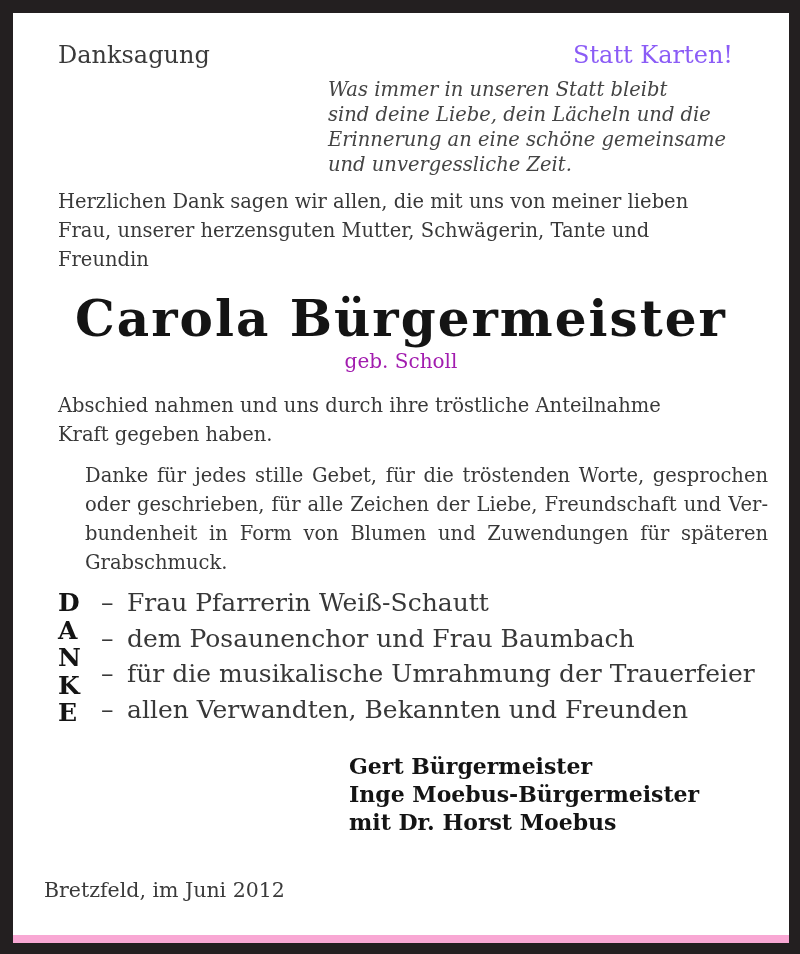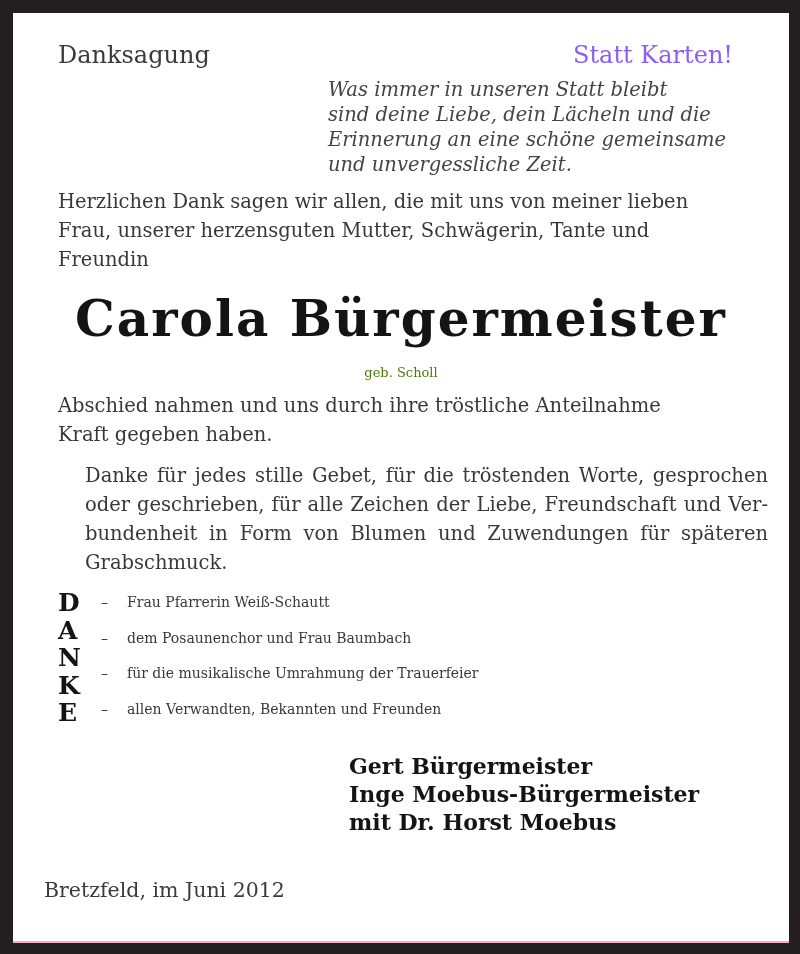--- a/index.html
+++ b/index.html
@@ -14,21 +14,21 @@
     background: #231f20;
     padding: 13px 11px 11px 13px;
     position: relative;
     font-family: "DejaVu Serif", serif;
   }
   .page {
     width: 100%;
     height: 100%;
     box-sizing: border-box;
     background: #ffffff;
-    border-bottom: 2px solid #f9a8d4;
+    border-bottom: 8px solid #f9a8d4;
     position: relative;
     color: #333333;
   }
   
   .header-left {
     position: absolute;
     top: 28px;
     left: 45px;
     font-size: 24px;
     color: #3a3a3a;
@@ -81,44 +81,44 @@
     margin: 0;
     text-align: center;
     font-size: 50px;
     font-weight: bold;
     letter-spacing: 2px;
     color: #141414;
     line-height: 58px;
   }
   .maiden {
     position: absolute;
-    top: 352px;
+    top: 336px;
     left: 0;
     width: 100%;
     text-align: center;
-    font-size: 13px;
-    color: #4d7c0f;
+    font-size: 20px;
+    color: #a21caf;
   }
   
   .danke-letters {
     position: absolute;
     top: 576px;
     left: 45px;
     width: 30px;
     font-size: 25px;
     font-weight: bold;
     line-height: 27.5px;
     color: #141414;
   }
   .danke-items {
     position: absolute;
     top: 572px;
     left: 88px;
     width: 640px;
-    font-size: 14px;
+    font-size: 25px;
     line-height: 35.5px;
     color: #383838;
   }
   .ditem { white-space: nowrap; }
   .ditem .dash { display: inline-block; width: 26px; }
   
   .signature {
     position: absolute;
     top: 739px;
     left: 336px;

